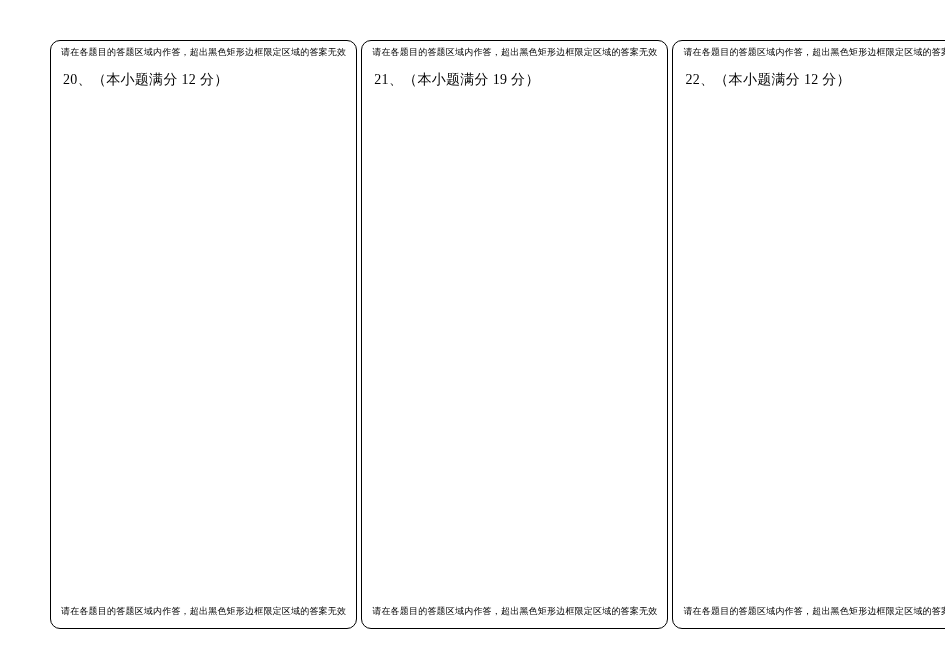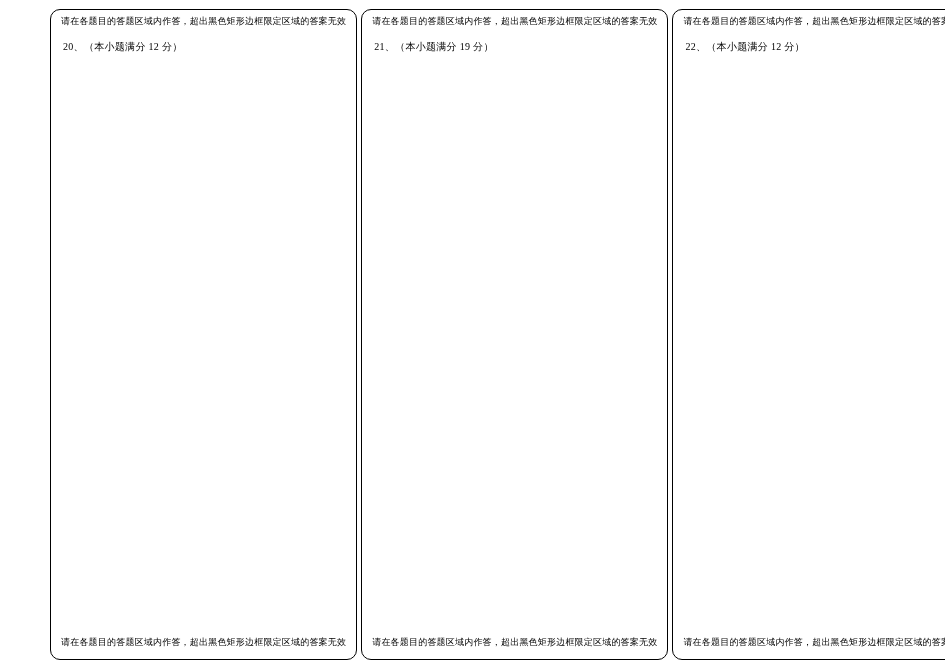--- a/index.html
+++ b/index.html
@@ -12,21 +12,21 @@
       width: 945px;
       height: 669px;
       display: flex;
       justify-content: center;
       align-items: center;
       font-family: "SimSun", "宋体", serif;
     }
     .page-container {
       display: flex;
       gap: 4px;
-      padding: 9px 50px;
+      padding: 40px 50px;
       width: 100%;
       height: 100%;
     }
     .answer-box {
       flex: 1;
       border: 1px solid #000;
       border-radius: 10px;
       padding: 6px 10px 10px 10px;
       display: flex;
       flex-direction: column;
@@ -36,21 +36,21 @@
     .header-line {
       font-size: 9px;
       line-height: 1.3;
       color: #000;
       text-align: center;
       white-space: nowrap;
       overflow: hidden;
       letter-spacing: 0.2px;
     }
     .question-line {
-      font-size: 10px;
+      font-size: 14px;
       color: #000;
       margin-top: 12px;
       margin-left: 2px;
       letter-spacing: 0.3px;
     }
     .answer-area {
       flex: 1;
     }
     .footer-line {
       font-size: 9px;

